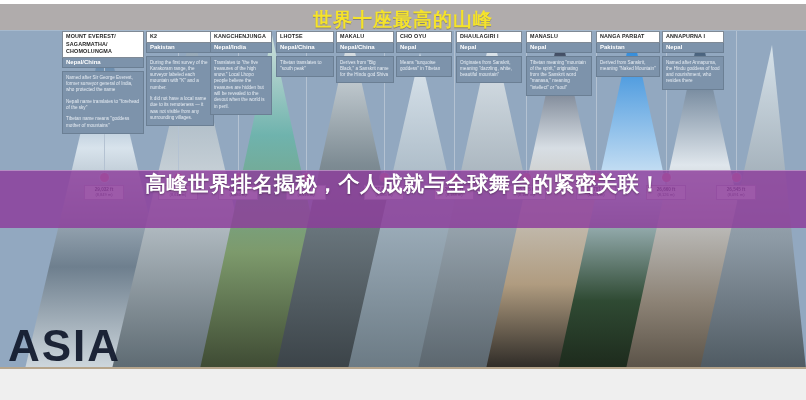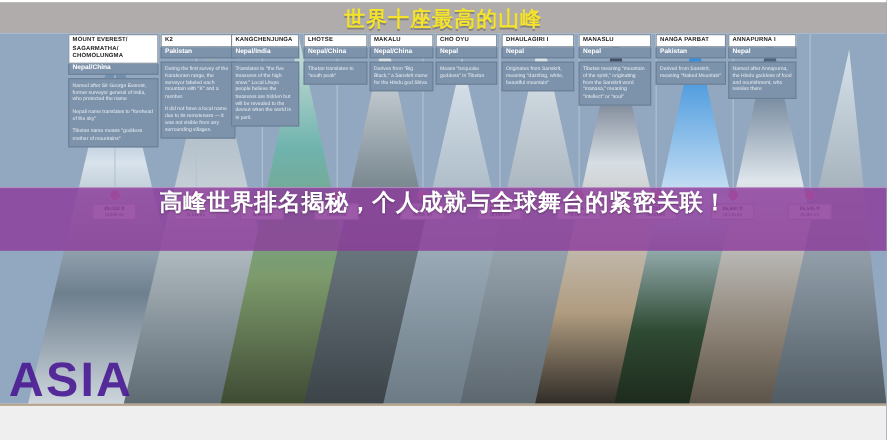--- a/index.html
+++ b/index.html
@@ -7,21 +7,21 @@
     width:806px;height:400px;overflow:hidden;
     font-family:"Liberation Sans","DejaVu Sans",sans-serif;
     background:#b0acac;
   }
   .stage{position:relative;width:806px;height:400px;overflow:hidden;}
 
   
   .header-band{
     position:absolute;left:0;top:0;width:806px;height:30px;
     background:#b0acac;
-    border-top:2px solid #ffffff;
+    border-top:4px solid #ffffff;
   }
   .infographic-title{
     position:absolute;left:0;top:3px;width:806px;
     text-align:center;
     font-size:19px;font-weight:700;color:#f5e32a;
     letter-spacing:1px;
     text-shadow:0 1px 0 rgba(0,0,0,.25);
   }
 
   
@@ -102,21 +102,21 @@
   .elev b{display:block;font-weight:700;font-size:4.6px;}
   .elev span{display:block;font-size:4px;}
 
   
   .mountains{
     position:absolute;left:0;top:0;width:806px;height:370px;
     overflow:hidden;
   }
   .asia-label{
     position:absolute;left:8px;bottom:30px;
-    font-size:44px;font-weight:700;color:#4c1d95;
+    font-size:44px;font-weight:700;color:#0f172a;
     letter-spacing:2px;
     font-family:"Liberation Sans","DejaVu Sans",sans-serif;
     opacity:.92;
   }
   .ground{
     position:absolute;left:0;bottom:0;width:806px;height:32px;
     background:#efefef;
     border-top:2px solid #b6a58c;
   }
 

